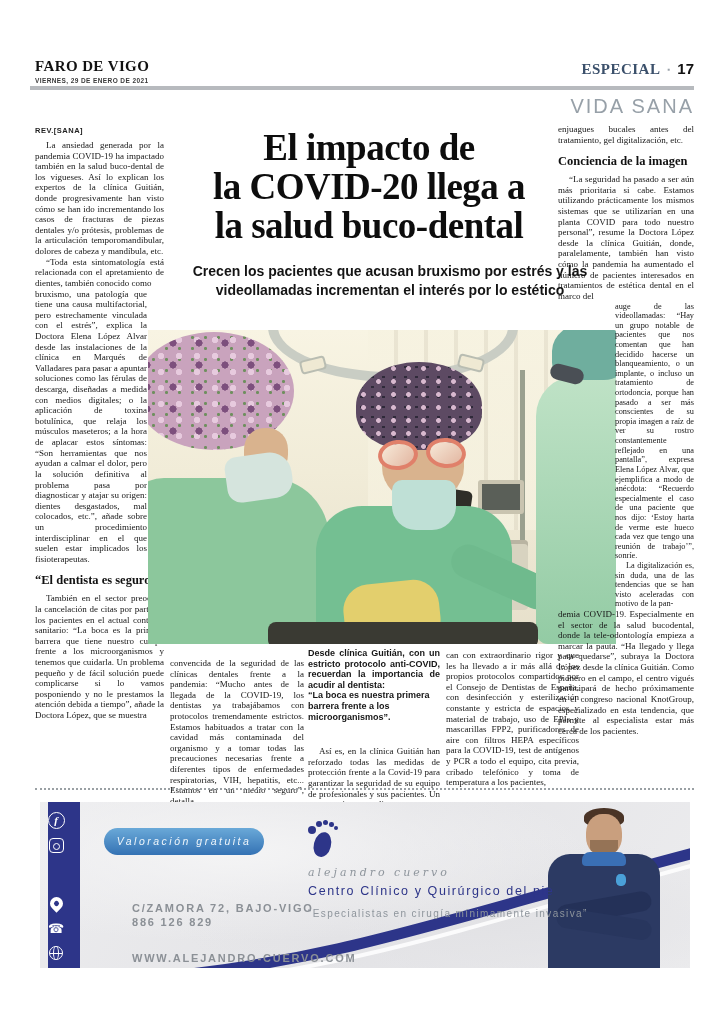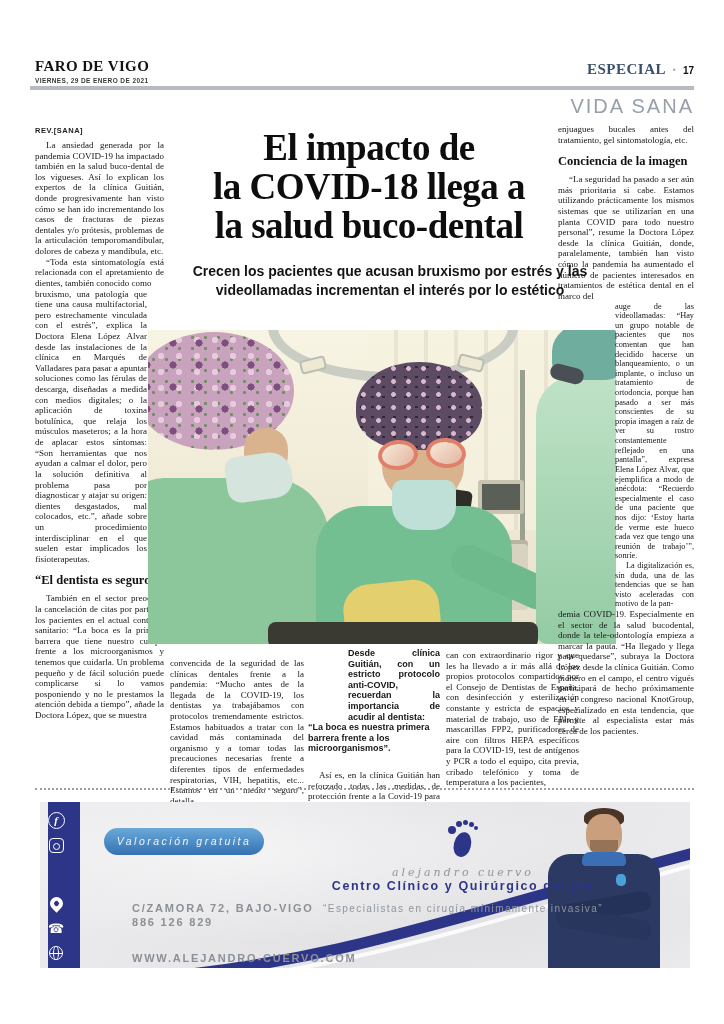--- a/index.html
+++ b/index.html
@@ -7,21 +7,21 @@
   .page { position:relative; width:724px; height:976px; background:#fff; overflow:hidden;
           font-family:"Liberation Serif", serif; color:#1a1a1a; }
 
   
   .mast-left   { position:absolute; left:35px; top:58px; }
   .paper-name  { font-family:"Liberation Serif",serif; font-weight:bold; font-size:15px; letter-spacing:.4px; color:#111; }
   .paper-date  { font-family:"Liberation Sans",sans-serif; font-weight:bold; font-size:6.5px; letter-spacing:.4px; color:#3a3a3a; margin-top:2px; }
   .mast-right  { position:absolute; right:30px; top:60px; text-align:right; }
   .mast-sec    { font-family:"Liberation Serif",serif; font-weight:bold; font-size:15px; color:#3b506b; letter-spacing:.5px; }
   .mast-bullet { font-size:8px; color:#9aa2aa; margin:0 3px; vertical-align:2px; }
-  .mast-page   { font-family:"Liberation Sans",sans-serif; font-weight:bold; font-size:10px; color:#111; }
+  .mast-page   { font-family:"Liberation Sans",sans-serif; font-weight:bold; font-size:15px; color:#111; }
   .mast-rule   { position:absolute; left:30px; top:86px; width:664px; height:4px; background:#b7babe; }
   .vida-sana   { position:absolute; right:30px; top:95px; font-family:"Liberation Sans",sans-serif;
                  font-size:20px; color:#97a0a8; letter-spacing:2px; }
 
   
   .bodytxt p   { font-size:9px; line-height:1.18; text-align:justify; color:#161616; }
   p.first      { text-indent:11px; }
   .subhead     { font-family:Liberation Serif, serif; font-weight:bold; font-size:12.5px; color:#111;
                  margin:9px 0 5px 0; }
 
@@ -32,23 +32,23 @@
   .col1 .narrow{ width:112px; }
 
   .headline    { position:absolute; left:166px; top:128px; width:406px; text-align:center;
                  font-weight:bold; font-size:37px; line-height:1.06; letter-spacing:-.5px; color:#0d0d0d; }
   .standfirst  { position:absolute; left:166px; top:262px; width:406px; text-align:center;
                  font-family:"Liberation Sans",sans-serif; font-weight:bold; font-size:14px; line-height:1.35; color:#141414;margin-left:21px; }
 
   .col2        { position:absolute; left:170px; top:650px; width:134px; height:150px; overflow:hidden;margin-top:8px; }
   .col3        { position:absolute; left:308px; top:648px; width:132px; height:160px; overflow:hidden; }
   .cap-black   { font-family:"Liberation Sans",sans-serif; font-weight:bold; font-size:8.5px; line-height:1.35;
-                 color:#0e0e0e; text-align:right;margin-left:40px; }
+                 color:#0e0e0e; text-align:right; }
   .cap-teal    { font-family:"Liberation Sans",sans-serif; font-weight:bold; font-size:8.5px; line-height:1.35;
-                 color:#00a160; text-align:left !important; margin-bottom:16px; }
+                 color:#00a160; text-align:left !important; margin-bottom:24px; }
   .col4        { position:absolute; left:446px; top:650px; width:133px; height:150px; overflow:hidden; }
 
   .col5        { position:absolute; left:558px; top:124px; width:136px; height:668px; overflow:hidden; }
   .col5 .narrowwrap { margin-left:57px; width:79px; }
   .col5 .narrowwrap p { font-size:8.3px; line-height:1.16; }
 
   .dotted-rule { position:absolute; left:35px; top:788px; width:659px; border-top:2px dotted #9aa0a4; }
 
   
   .photo { position:absolute; left:148px; top:330px; width:468px; height:314px; overflow:hidden;
@@ -126,32 +126,32 @@
              background:linear-gradient(180deg,#6aa9d8 0%,#3472b4 100%);
              color:#eef5fb; font-family:"Liberation Sans",sans-serif; font-style:italic; font-size:10.5px;
              letter-spacing:2.5px; text-align:center; line-height:27px; }
 
   .ad-contact { position:absolute; left:92px; font-family:"Liberation Sans",sans-serif; font-weight:bold;
                 font-size:11px; letter-spacing:1.8px; color:#8b9096; }
   .ad-address { top:100px; }
   .ad-phone   { top:114px; }
   .ad-web     { top:150px; }
 
-  .ad-brand { position:absolute; left:268px; top:18px; width:310px; text-align:center; }
+  .ad-brand { position:absolute; left:268px; top:18px; width:310px; }
   .foot-logo { position:relative; display:inline-block; width:30px; height:40px; }
   .foot-pad  { position:absolute; left:6px; top:12px; width:17px; height:25px; background:#2d3589;
                border-radius:50% 50% 46% 46%; transform:rotate(14deg); }
   .toe { position:absolute; background:#2d3589; border-radius:50%; }
   .toe.t1 { left:0;  top:6px; width:8px; height:8px; }
   .toe.t2 { left:8px; top:1px; width:6px; height:6px; }
   .toe.t3 { left:15px; top:0; width:5px; height:5px; }
   .toe.t4 { left:21px; top:2px; width:4.5px; height:4.5px; }
   .toe.t5 { left:26px; top:6px; width:4px; height:4px; }
   .brand-script { font-family:"DejaVu Serif",serif; font-style:italic; font-size:11px; letter-spacing:3px; color:#8e959c; margin-top:2px; }
-  .brand-title  { font-family:"Liberation Sans",sans-serif; font-weight:bold; font-size:12.5px; letter-spacing:1.6px; color:#2d3589; }
+  .brand-title  { font-family:"Liberation Sans",sans-serif; font-weight:normal; font-size:12.5px; letter-spacing:1.6px; color:#2d3589; margin-top:5px; }
   .brand-tag    { font-family:Liberation Sans, sans-serif; font-size:10px; letter-spacing:1.4px; color:#8e959c; margin-top:10px; }
 
   .ad-swoosh { position:absolute; left:0; top:0; width:650px; height:166px; }
   .ad-man { position:absolute; right:6px; top:0; width:160px; height:166px; }
   .man-head { position:absolute; left:62px; top:12px; width:36px; height:42px; background:#c99f7e; border-radius:45%; }
   .man-hair { position:absolute; left:60px; top:6px; width:40px; height:18px; background:#4a3426; border-radius:50% 50% 30% 30%; }
   .man-beard{ position:absolute; left:66px; top:38px; width:28px; height:14px; background:#7a5c41; border-radius:0 0 45% 45%; opacity:.65; }
   .man-torso{ position:absolute; left:24px; top:52px; width:112px; height:114px; background:#2c3a63; border-radius:22px 22px 0 0; }
   .man-collar{ position:absolute; left:58px; top:50px; width:44px; height:14px; background:#3a6fb5; border-radius:8px 8px 4px 4px; }
   .man-arm1 { position:absolute; left:32px; top:96px; width:96px; height:20px; background:#243158; border-radius:10px; transform:rotate(-10deg); }
@@ -179,21 +179,21 @@
   <div class="col1 bodytxt">
     <p class="first">La ansiedad generada por la pandemia COVID-19 ha impactado también en la salud buco-dental de los vigueses. Así lo explican los expertos de la clínica Guitián, donde progresivamente han visto cómo se han ido incrementando los casos de fracturas de piezas dentales y/o prótesis, problemas de la articulación temporomandibular, dolores de cabeza y mandíbula, etc.</p>
     <p class="first">“Toda esta sintomatología está relacionada con el apretamiento de dientes, también conocido como</p>
     <p class="narrow">bruxismo, una patología que tiene una causa multifactorial, pero estrechamente vinculada con el estrés”, explica la Doctora Elena López Alvar desde las instalaciones de la clínica en Marqués de Valladares para pasar a apuntar soluciones como las férulas de descarga, diseñadas a medida con medios digitales; o la aplicación de toxina botulínica, que relaja los músculos maseteros; a la hora de aplacar estos síntomas: “Son herramientas que nos ayudan a calmar el dolor, pero la solución definitiva al problema pasa por diagnosticar y atajar su origen: dientes desgastados, mal colocados, etc.”, añade sobre un procedimiento interdisciplinar en el que suelen estar implicados los fisioterapeutas.</p>
     <h3 class="subhead">“El dentista es seguro”</h3>
     <p class="first">También en el sector preocupa la cancelación de citas por parte de los pacientes en el actual contexto sanitario: “La boca es la primera barrera que tiene nuestro cuerpo frente a los microorganismos y tenemos que cuidarla. Un problema pequeño y de fácil solución puede complicarse si lo vamos posponiendo y no le prestamos la atención debida a tiempo”, añade la Doctora López, que se muestra</p>
   </div>
 
   <h1 class="headline">
     <span>El impacto de</span><br>
-    <span>la COVID-18 llega a</span><br>
+    <span>la COVID-20 llega a</span><br>
     <span>la salud buco-dental</span>
   </h1>
   <div class="standfirst">Crecen los pacientes que acusan bruxismo por estrés y las videollamadas incrementan el interés por lo estético</div>
 
   <div class="photo">
     <div class="ph-window"></div>
     <div class="ph-lamp"></div>
     <div class="ph-light l1"></div>
     <div class="ph-light l2"></div>
     <div class="ph-light l3"></div>
@@ -228,21 +228,21 @@
   <div class="col3 bodytxt">
     <p class="cap-black">Desde clínica Guitián, con un estricto protocolo anti-COVID, recuerdan la importancia de acudir al dentista:</p>
     <p class="cap-teal">“La boca es nuestra primera barrera frente a los microorganismos”.</p>
     <p class="first">Así es, en la clínica Guitián han reforzado todas las medidas de protección frente a la Covid-19 para garantizar la seguridad de su equipo de profesionales y sus pacientes. Un compromiso que apli-</p>
   </div>
   <div class="col4 bodytxt">
     <p>can con extraordinario rigor y que les ha llevado a ir más allá de los propios protocolos compartidos por el Consejo de Dentistas de España, con desinfección y esterilización constante y estricta de espacios y material de trabajo, uso de EPIs y mascarillas FPP2, purificadores de aire con filtros HEPA específicos para la COVID-19, test de antígenos y PCR a todo el equipo, cita previa, cribado telefónico y toma de temperatura a los pacientes,</p>
   </div>
 
   <div class="col5 bodytxt">
-    <p>enjuagues bucales antes del tratamiento, gel sintomatología, etc.</p>
+    <p>enjuagues bucales antes del tratamiento, gel digitalización, etc.</p>
     <h3 class="subhead">Conciencia de la imagen</h3>
     <p class="first">“La seguridad ha pasado a ser aún más prioritaria si cabe. Estamos utilizando prácticamente los mismos sistemas que se utilizarían en una planta COVID para todo nuestro personal”, resume la Doctora López desde la clínica Guitián, donde, paralelamente, también han visto cómo la pandemia ha aumentado el número de pacientes interesados en tratamientos de estética dental en el marco del</p>
     <div class="narrowwrap">
       <p>auge de las videollamadas: “Hay un grupo notable de pacientes que nos comentan que han decidido hacerse un blanqueamiento, o un implante, o incluso un tratamiento de ortodoncia, porque han pasado a ser más conscientes de su propia imagen a raíz de ver su rostro constantemente reflejado en una pantalla”, expresa Elena López Alvar, que ejemplifica a modo de anécdota: “Recuerdo especialmente el caso de una paciente que nos dijo: ‘Estoy harta de verme este hueco cada vez que tengo una reunión de trabajo’”, sonríe.</p>
       <p class="first">La digitalización es, sin duda, una de las tendencias que se han visto aceleradas con motivo de la pan-</p>
     </div>
     <p>demia COVID-19. Especialmente en el sector de la salud bucodental, donde la tele-odontología empieza a marcar la pauta. “Ha llegado y llega para quedarse”, subraya la Doctora López desde la clínica Guitián. Como pionero en el campo, el centro vigués participará de hecho próximamente en el congreso nacional KnotGroup, especializado en esta tendencia, que permite al especialista estar más cerca de los pacientes.</p>
   </div>
 
   <div class="dotted-rule"></div>

